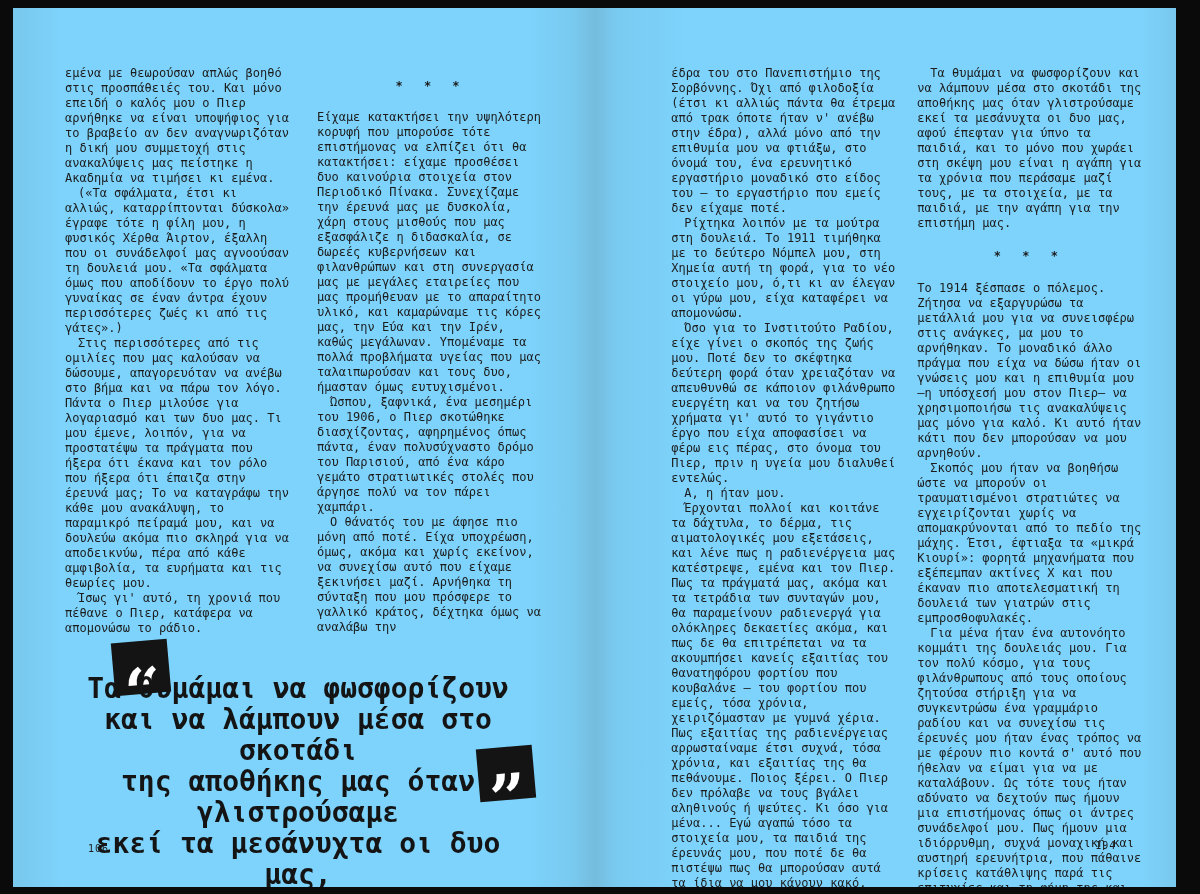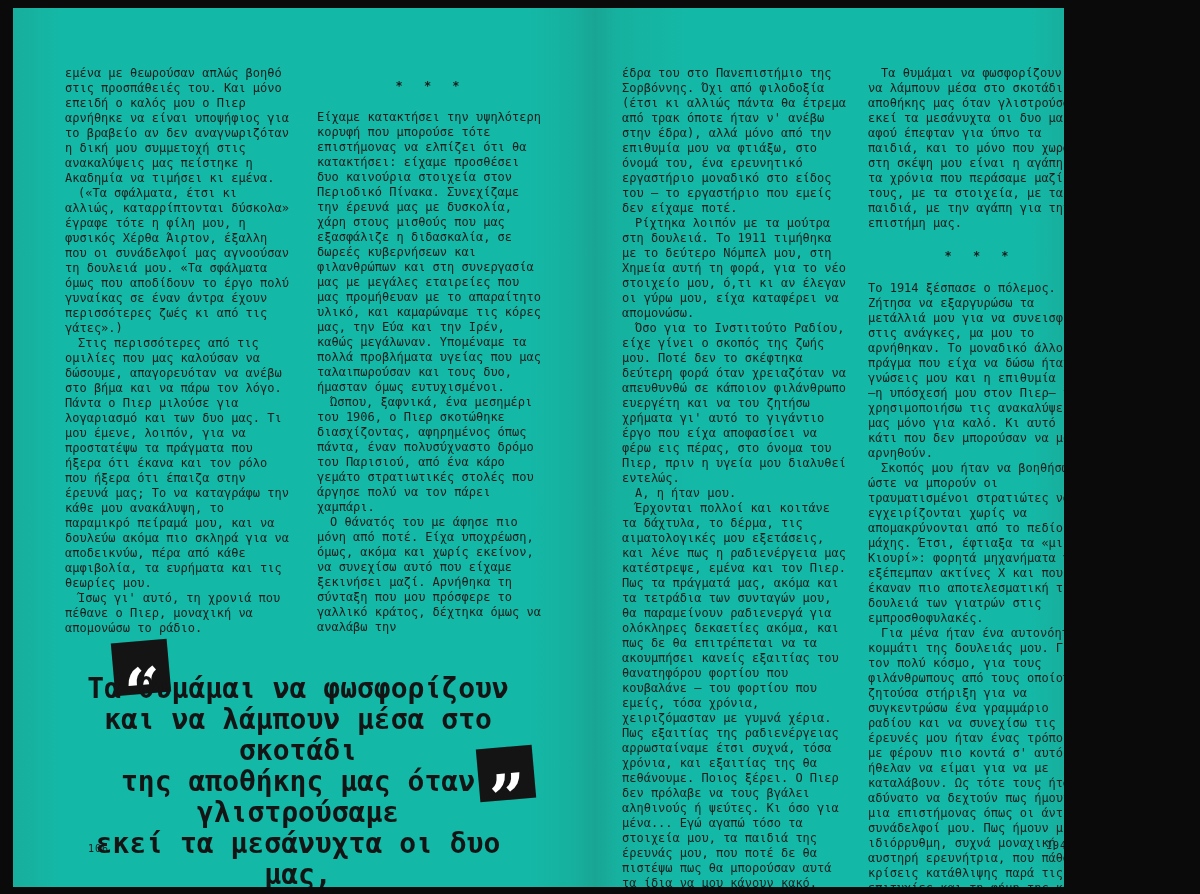--- a/index.html
+++ b/index.html
@@ -5,22 +5,22 @@
   * { margin:0; padding:0; box-sizing:border-box; }
   html,body { width:1200px; height:894px; }
   body {
     position:relative;
     background:#0a0a0a;
     font-family:"DejaVu Sans Mono","Liberation Mono",monospace;
     overflow:hidden;
   }
   .book {
     position:absolute; left:13px; top:8px;
-    width:1051px; height:879px;
-    background:#14b8a6;
+    width:1163px; height:879px;
+    background:#7dd3fc;
     overflow:hidden;
   }
   .edge-shadow-left {
     position:absolute; left:0; top:0; width:48px; height:100%;
     background:linear-gradient(90deg, rgba(70,60,50,0.08) 0%, rgba(70,60,50,0.0) 100%);
     pointer-events:none;
   }
   .edge-shadow-right {
     position:absolute; right:0; top:0; width:34px; height:100%;
     background:linear-gradient(270deg, rgba(70,60,50,0.07) 0%, rgba(70,60,50,0.0) 100%);
@@ -85,21 +85,21 @@
 
 <div class="book">
   <div class="spread">
 
     <div class="page page--left">
       <div class="cols">
         <div class="col">
           <p class="para">εμένα με θεωρούσαν απλώς βοηθό στις προσπάθειές του. Και μόνο επειδή ο καλός μου ο Πιερ αρνήθηκε να είναι υποψήφιος για το βραβείο αν δεν αναγνωριζόταν η δική μου συμμετοχή στις ανακαλύψεις μας πείστηκε η Ακαδημία να τιμήσει κι εμένα.</p>
           <p class="para indent">(«Τα σφάλματα, έτσι κι αλλιώς, καταρρίπτονται δύσκολα» έγραφε τότε η φίλη μου, η φυσικός Χέρθα Άιρτον, έξαλλη που οι συνάδελφοί μας αγνοούσαν τη δουλειά μου. «Τα σφάλματα όμως που αποδίδουν το έργο πολύ γυναίκας σε έναν άντρα έχουν περισσότερες ζωές κι από τις γάτες».)</p>
           <p class="para indent">Στις περισσότερες από τις ομιλίες που μας καλούσαν να δώσουμε, απαγορευόταν να ανέβω στο βήμα και να πάρω τον λόγο. Πάντα ο Πιερ μιλούσε για λογαριασμό και των δυο μας. Τι μου έμενε, λοιπόν, για να προστατέψω τα πράγματα που ήξερα ότι έκανα και τον ρόλο που ήξερα ότι έπαιζα στην έρευνά μας; Το να καταγράφω την κάθε μου ανακάλυψη, το παραμικρό πείραμά μου, και να δουλεύω ακόμα πιο σκληρά για να αποδεικνύω, πέρα από κάθε αμφιβολία, τα ευρήματα και τις θεωρίες μου.</p>
-          <p class="para indent">Ίσως γι' αυτό, τη χρονιά που πέθανε ο Πιερ, μοναχική να απομονώσω το ράδιο.</p>
+          <p class="para indent">Ίσως γι' αυτό, τη χρονιά που πέθανε ο Πιερ, κατάφερα να απομονώσω το ράδιο.</p>
         </div>
         <div class="col">
           <div class="sep">* * *</div>
           <p class="para">Είχαμε κατακτήσει την υψηλότερη κορυφή που μπορούσε τότε επιστήμονας να ελπίζει ότι θα κατακτήσει: είχαμε προσθέσει δυο καινούρια στοιχεία στον Περιοδικό Πίνακα. Συνεχίζαμε την έρευνά μας με δυσκολία, χάρη στους μισθούς που μας εξασφάλιζε η διδασκαλία, σε δωρεές κυβερνήσεων και φιλανθρώπων και στη συνεργασία μας με μεγάλες εταιρείες που μας προμήθευαν με το απαραίτητο υλικό, και καμαρώναμε τις κόρες μας, την Εύα και την Ιρέν, καθώς μεγάλωναν. Υπομέναμε τα πολλά προβλήματα υγείας που μας ταλαιπωρούσαν και τους δυο, ήμασταν όμως ευτυχισμένοι.</p>
           <p class="para indent">Ώσπου, ξαφνικά, ένα μεσημέρι του 1906, ο Πιερ σκοτώθηκε διασχίζοντας, αφηρημένος όπως πάντα, έναν πολυσύχναστο δρόμο του Παρισιού, από ένα κάρο γεμάτο στρατιωτικές στολές που άργησε πολύ να τον πάρει χαμπάρι.</p>
           <p class="para indent">Ο θάνατός του με άφησε πιο μόνη από ποτέ. Είχα υποχρέωση, όμως, ακόμα και χωρίς εκείνον, να συνεχίσω αυτό που είχαμε ξεκινήσει μαζί. Αρνήθηκα τη σύνταξη που μου πρόσφερε το γαλλικό κράτος, δέχτηκα όμως να αναλάβω την</p>
         </div>
       </div>
 
       <div class="qmark qmark--open">

